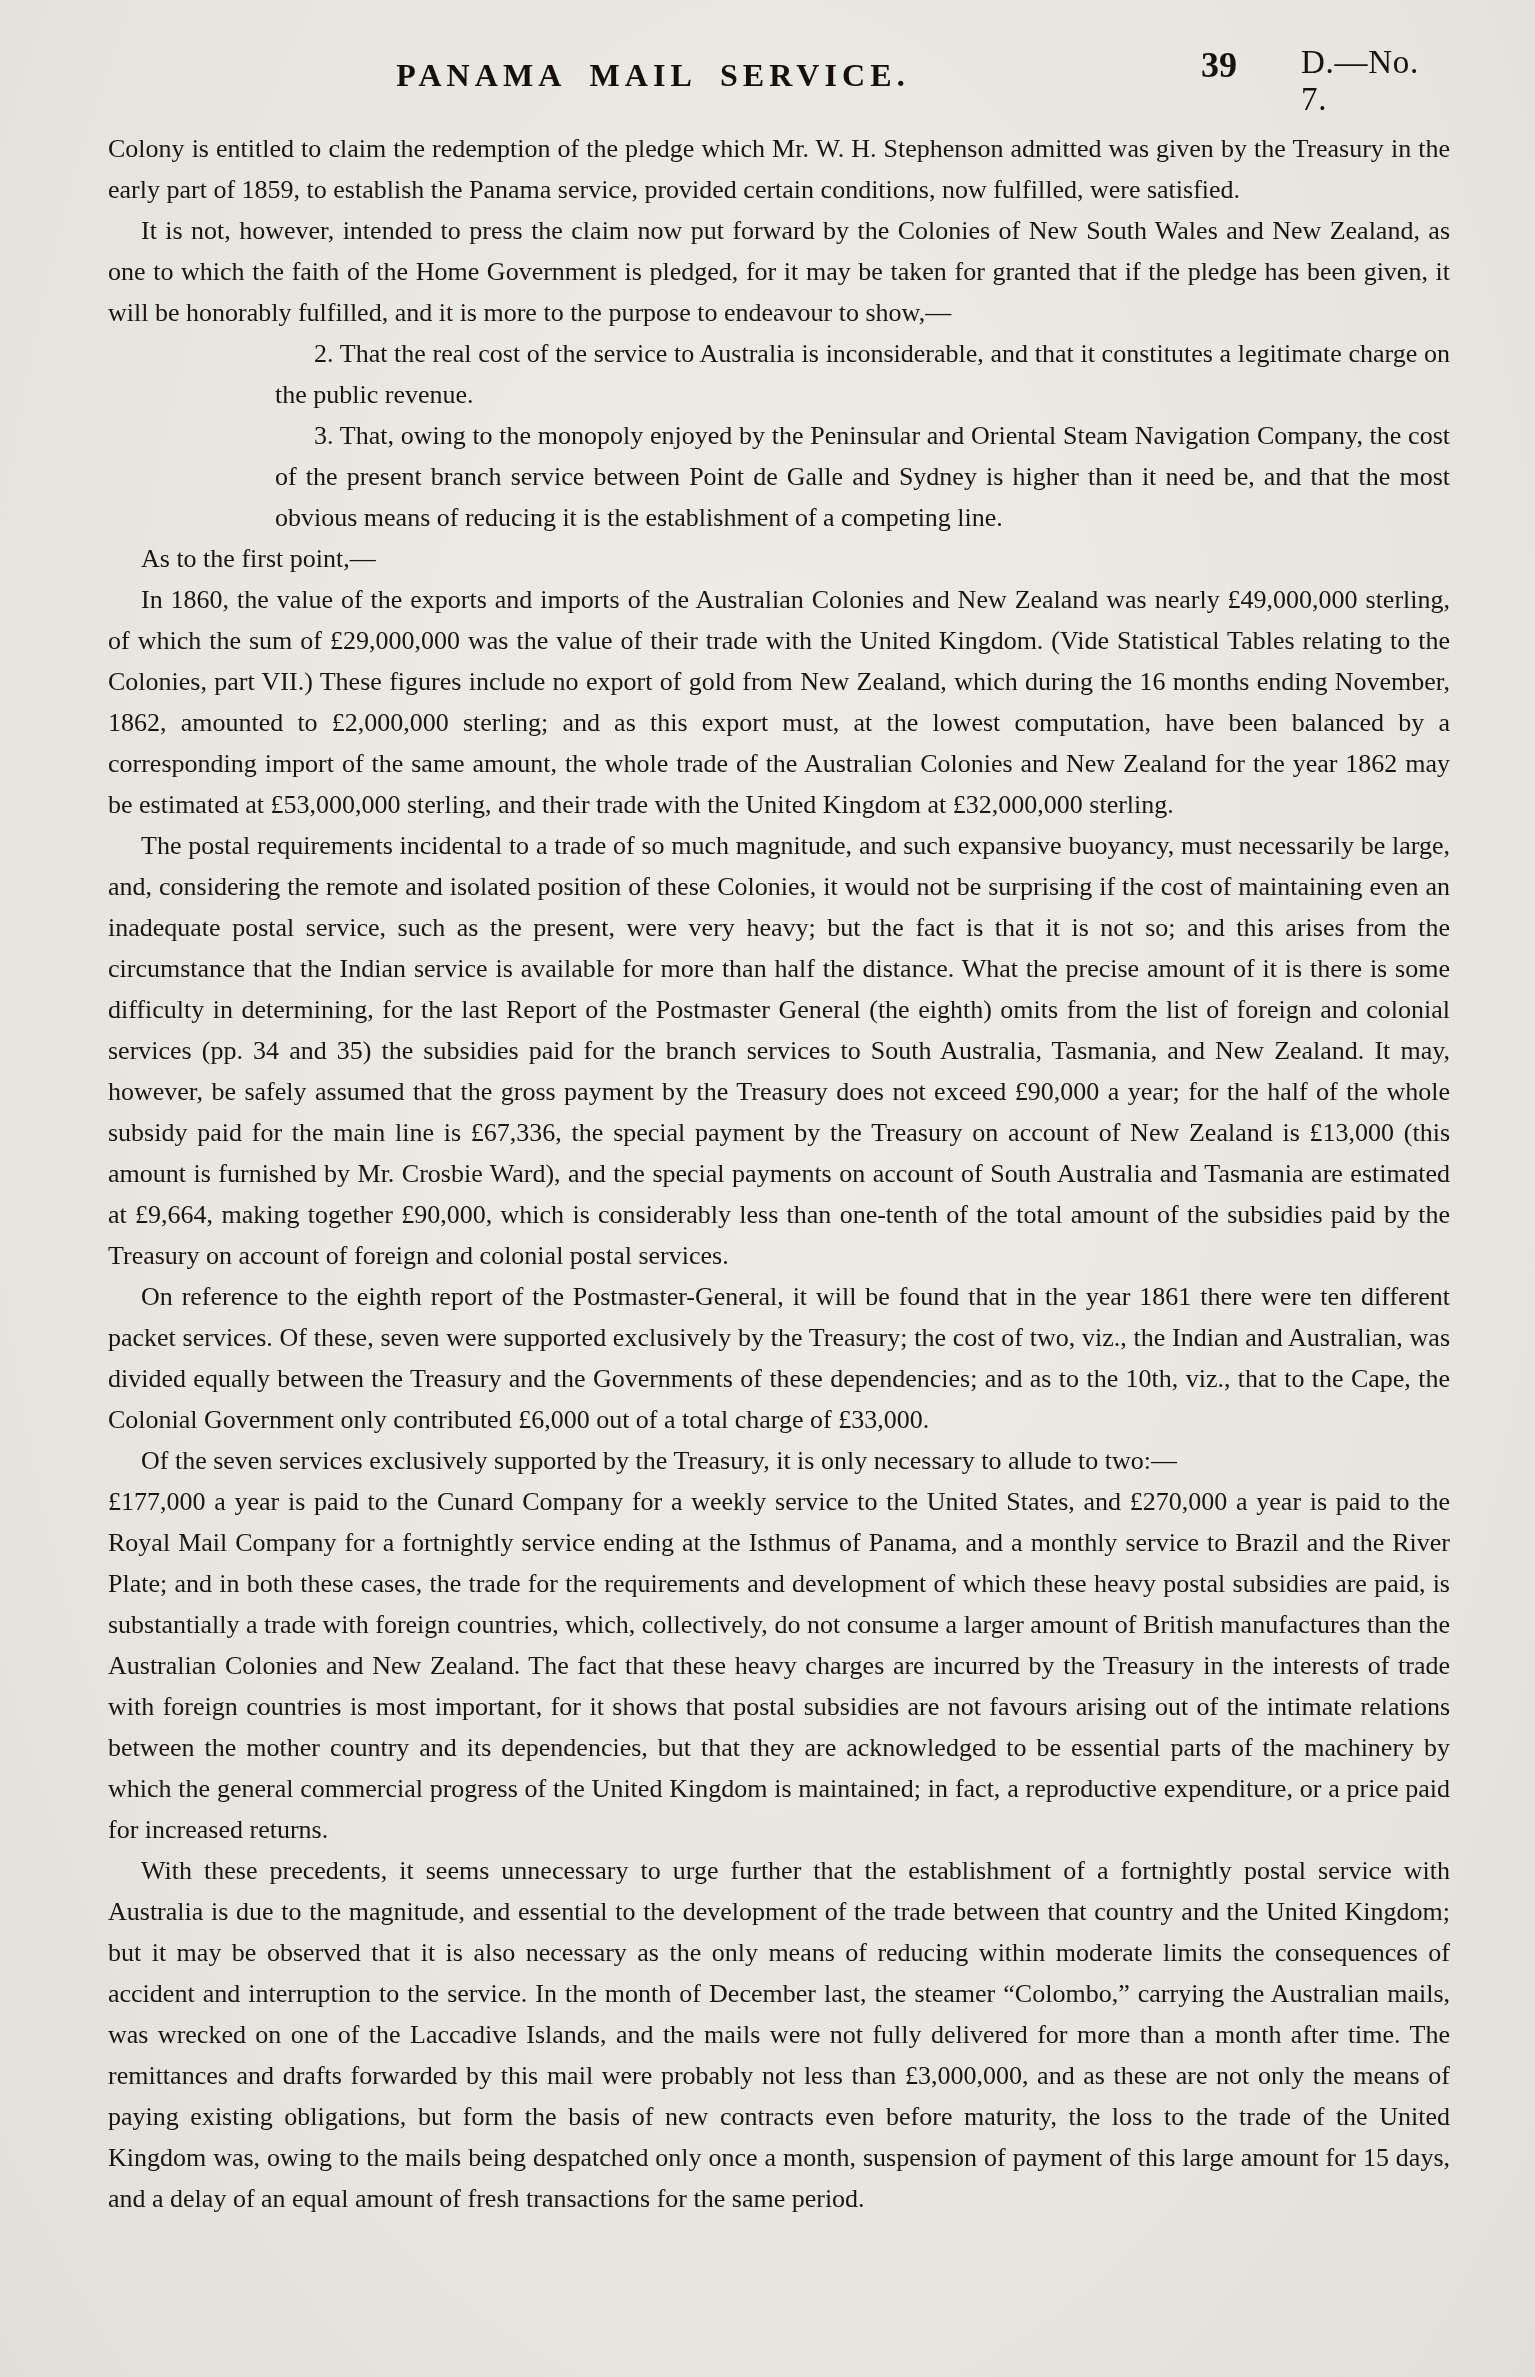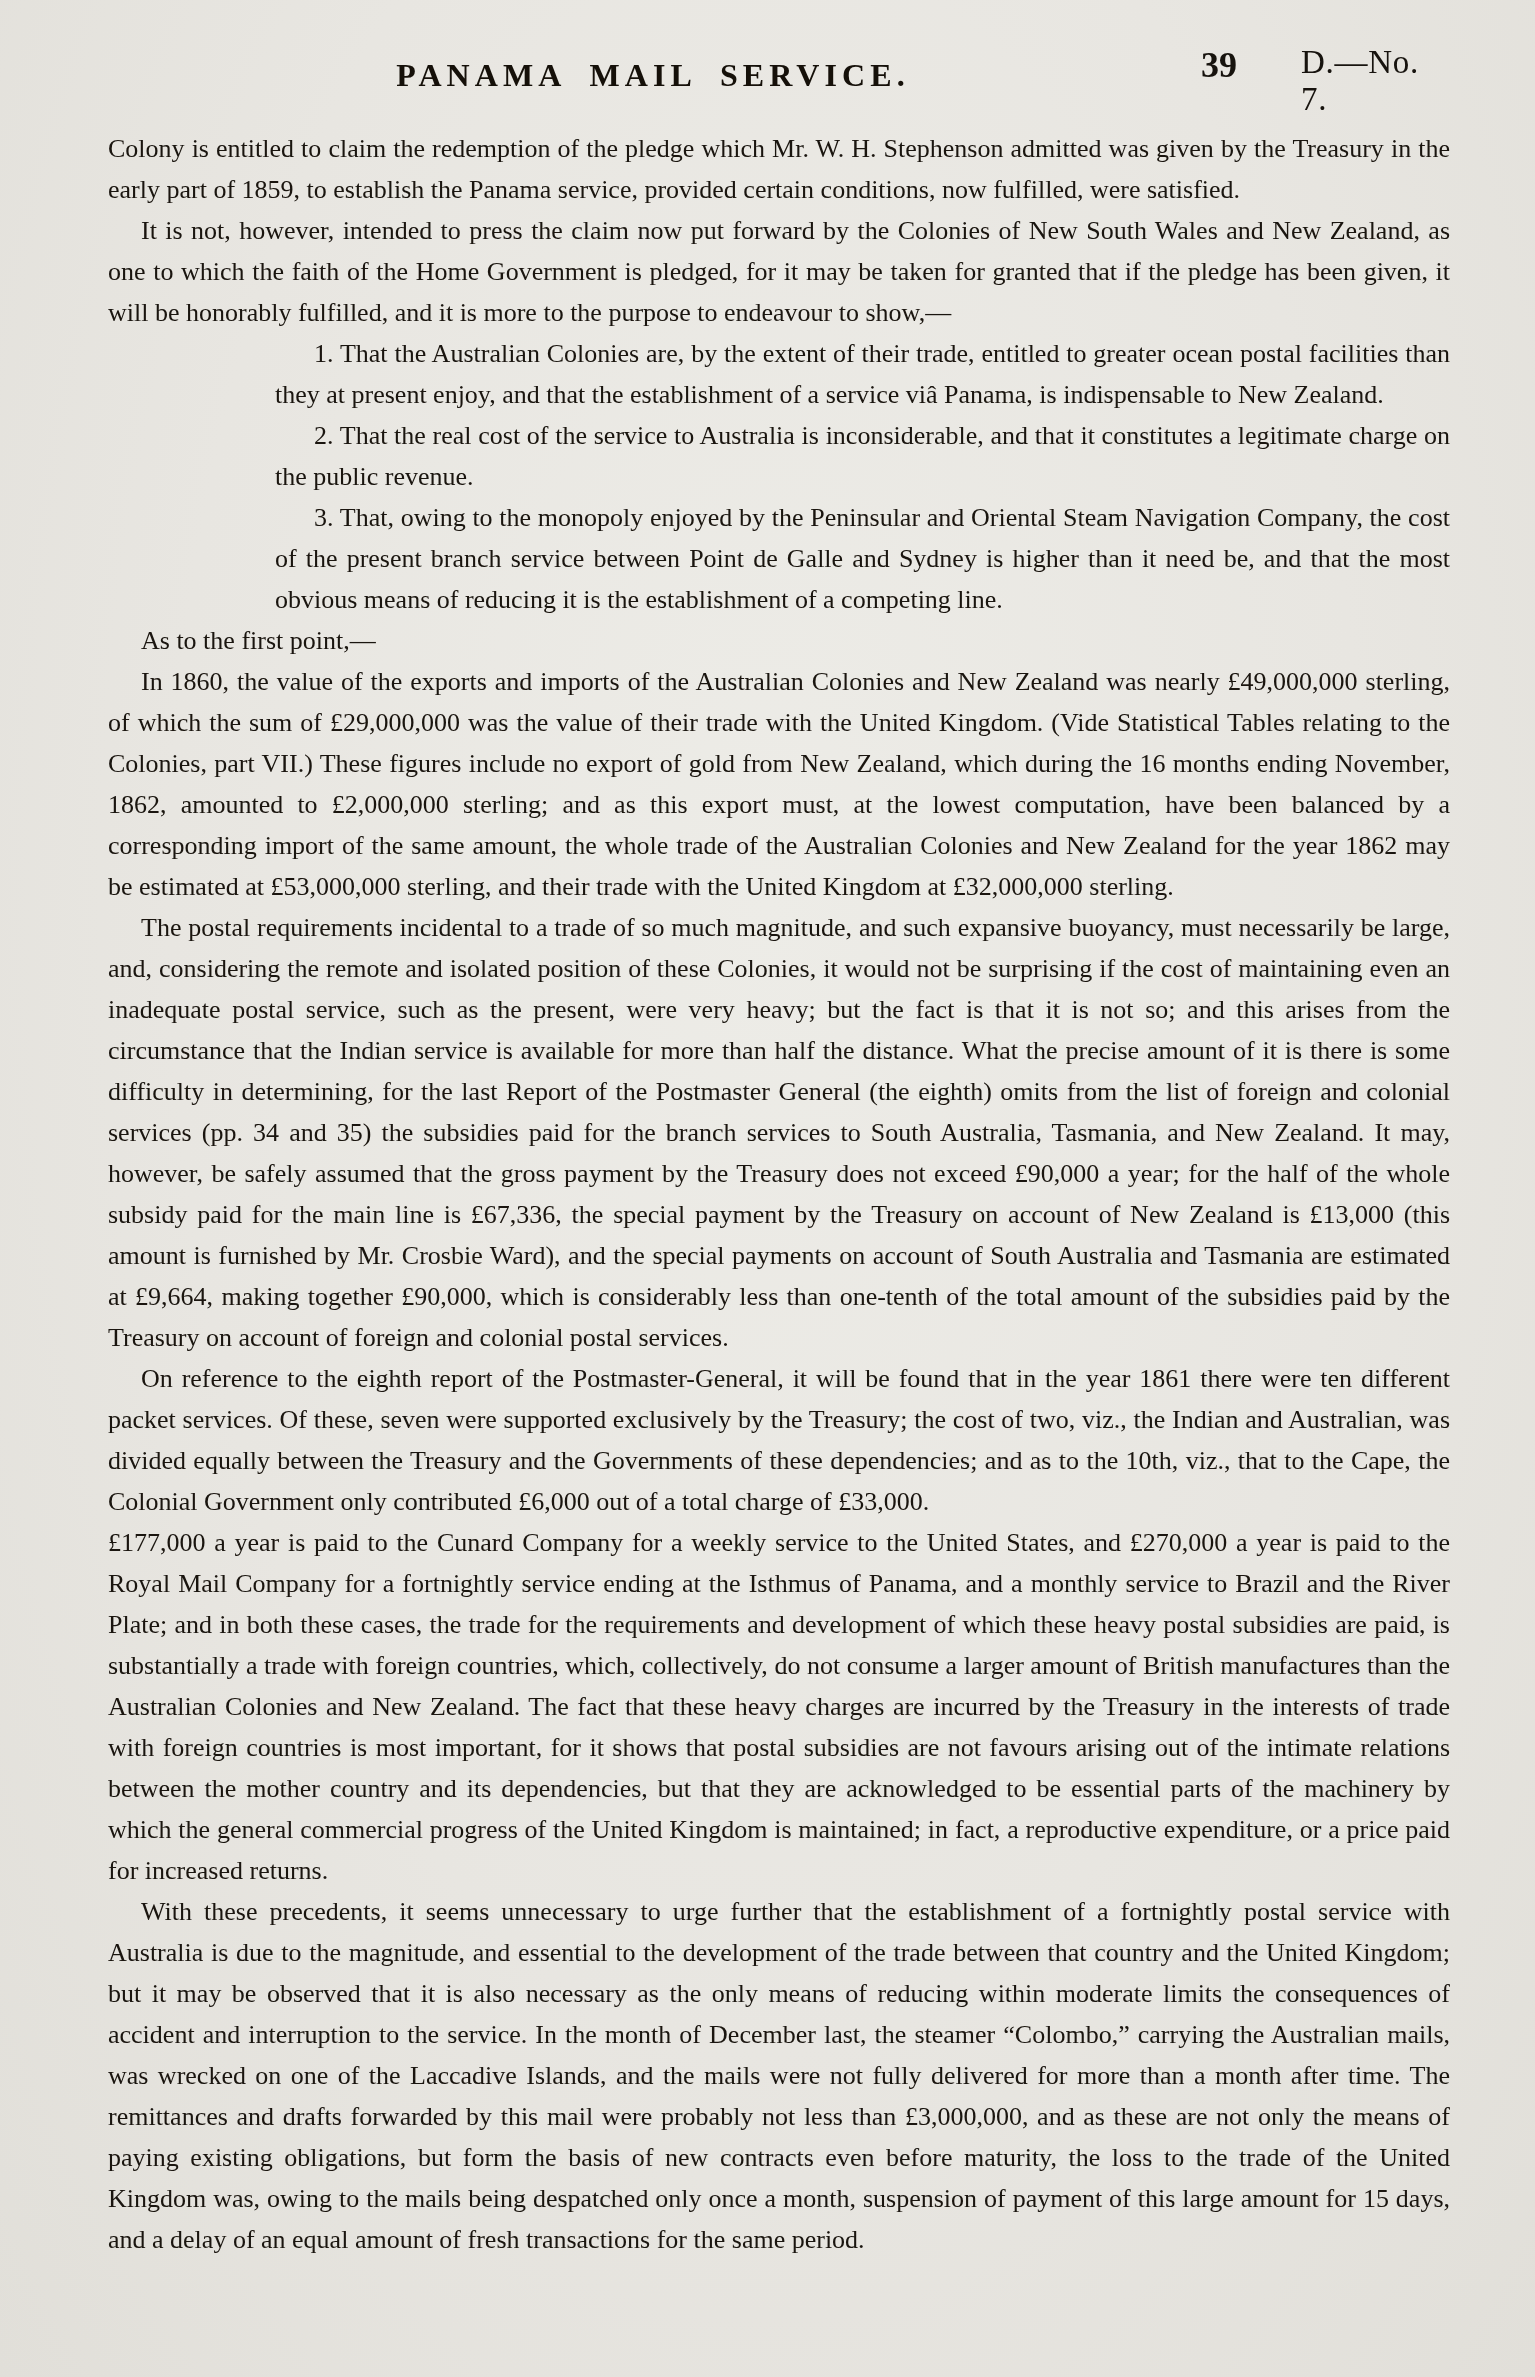--- a/index.html
+++ b/index.html
@@ -68,25 +68,25 @@
 
   <header class="page-header">
     <div class="page-title">PANAMA MAIL SERVICE.</div>
     <div class="page-number">39</div>
     <div class="doc-ref">D.—No. 7.</div>
   </header>
 
   <main class="page-body">
     <p class="flush">Colony is entitled to claim the redemption of the pledge which Mr. W. H. Stephenson admitted was given by the Treasury in the early part of 1859, to establish the Panama service, provided certain conditions, now fulfilled, were satisfied.</p>
     <p class="indent">It is not, however, intended to press the claim now put forward by the Colonies of New South Wales and New Zealand, as one to which the faith of the Home Government is pledged, for it may be taken for granted that if the pledge has been given, it will be honorably fulfilled, and it is more to the purpose to endeavour to show,—</p>
-    <p class="list">1. That the Australian Colonies are, by the extent of their trade, entitled to greater ocean postal facilities than they at present enjoy, and that the establishment of a service viâ Panama, is indispensable to New Zealand.</p>
     <p class="list">2. That the real cost of the service to Australia is inconsiderable, and that it constitutes a legitimate charge on the public revenue.</p>
     <p class="list">3. That, owing to the monopoly enjoyed by the Peninsular and Oriental Steam Navigation Company, the cost of the present branch service between Point de Galle and Sydney is higher than it need be, and that the most obvious means of reducing it is the establishment of a competing line.</p>
     <p class="indent">As to the first point,—</p>
     <p class="indent">In 1860, the value of the exports and imports of the Australian Colonies and New Zealand was nearly £49,000,000 sterling, of which the sum of £29,000,000 was the value of their trade with the United Kingdom. (Vide Statistical Tables relating to the Colonies, part VII.) These figures include no export of gold from New Zealand, which during the 16 months ending November, 1862, amounted to £2,000,000 sterling; and as this export must, at the lowest computation, have been balanced by a corresponding import of the same amount, the whole trade of the Australian Colonies and New Zealand for the year 1862 may be estimated at £53,000,000 sterling, and their trade with the United Kingdom at £32,000,000 sterling.</p>
     <p class="indent">The postal requirements incidental to a trade of so much magnitude, and such expansive buoyancy, must necessarily be large, and, considering the remote and isolated position of these Colonies, it would not be surprising if the cost of maintaining even an inadequate postal service, such as the present, were very heavy; but the fact is that it is not so; and this arises from the circumstance that the Indian service is available for more than half the distance. What the precise amount of it is there is some difficulty in determining, for the last Report of the Postmaster General (the eighth) omits from the list of foreign and colonial services (pp. 34 and 35) the subsidies paid for the branch services to South Australia, Tasmania, and New Zealand. It may, however, be safely assumed that the gross payment by the Treasury does not exceed £90,000 a year; for the half of the whole subsidy paid for the main line is £67,336, the special payment by the Treasury on account of New Zealand is £13,000 (this amount is furnished by Mr. Crosbie Ward), and the special payments on account of South Australia and Tasmania are estimated at £9,664, making together £90,000, which is considerably less than one-tenth of the total amount of the subsidies paid by the Treasury on account of foreign and colonial postal services.</p>
     <p class="indent">On reference to the eighth report of the Postmaster-General, it will be found that in the year 1861 there were ten different packet services. Of these, seven were supported exclusively by the Treasury; the cost of two, viz., the Indian and Australian, was divided equally between the Treasury and the Governments of these dependencies; and as to the 10th, viz., that to the Cape, the Colonial Government only contributed £6,000 out of a total charge of £33,000.</p>
+    <p class="indent">Of the seven services exclusively supported by the Treasury, it is only necessary to allude to two:—</p>
     <p class="flush">£177,000 a year is paid to the Cunard Company for a weekly service to the United States, and £270,000 a year is paid to the Royal Mail Company for a fortnightly service ending at the Isthmus of Panama, and a monthly service to Brazil and the River Plate; and in both these cases, the trade for the requirements and development of which these heavy postal subsidies are paid, is substantially a trade with foreign countries, which, collectively, do not consume a larger amount of British manufactures than the Australian Colonies and New Zealand. The fact that these heavy charges are incurred by the Treasury in the interests of trade with foreign countries is most important, for it shows that postal subsidies are not favours arising out of the intimate relations between the mother country and its dependencies, but that they are acknowledged to be essential parts of the machinery by which the general commercial progress of the United Kingdom is maintained; in fact, a reproductive expenditure, or a price paid for increased returns.</p>
     <p class="indent">With these precedents, it seems unnecessary to urge further that the establishment of a fortnightly postal service with Australia is due to the magnitude, and essential to the development of the trade between that country and the United Kingdom; but it may be observed that it is also necessary as the only means of reducing within moderate limits the consequences of accident and interruption to the service. In the month of December last, the steamer “Colombo,” carrying the Australian mails, was wrecked on one of the Laccadive Islands, and the mails were not fully delivered for more than a month after time. The remittances and drafts forwarded by this mail were probably not less than £3,000,000, and as these are not only the means of paying existing obligations, but form the basis of new contracts even before maturity, the loss to the trade of the United Kingdom was, owing to the mails being despatched only once a month, suspension of payment of this large amount for 15 days, and a delay of an equal amount of fresh transactions for the same period.</p>
   </main>
 
 </div>
 
 
 </body></html>

